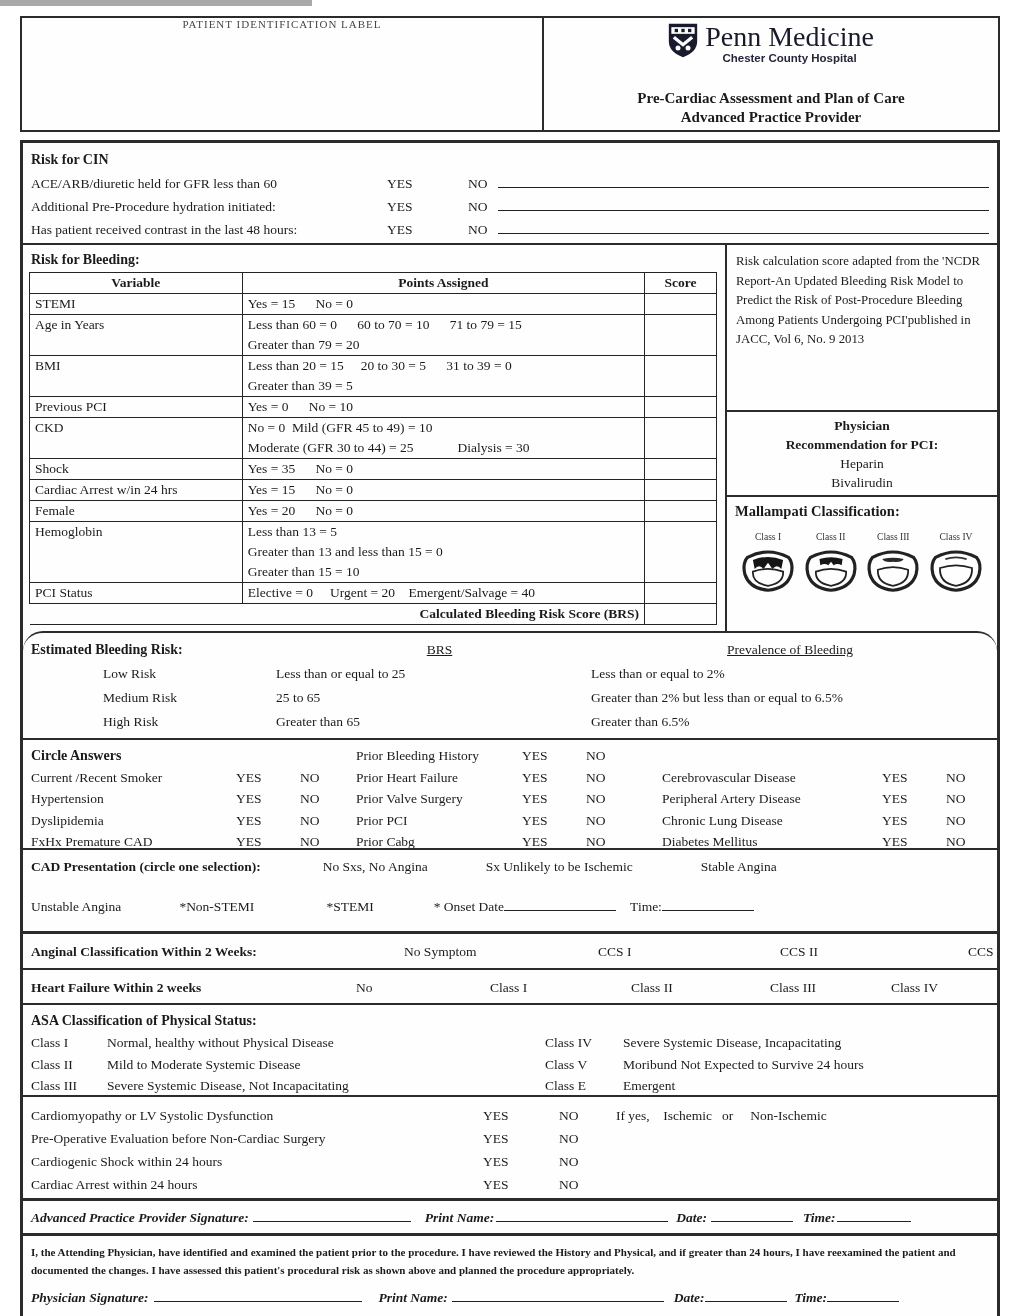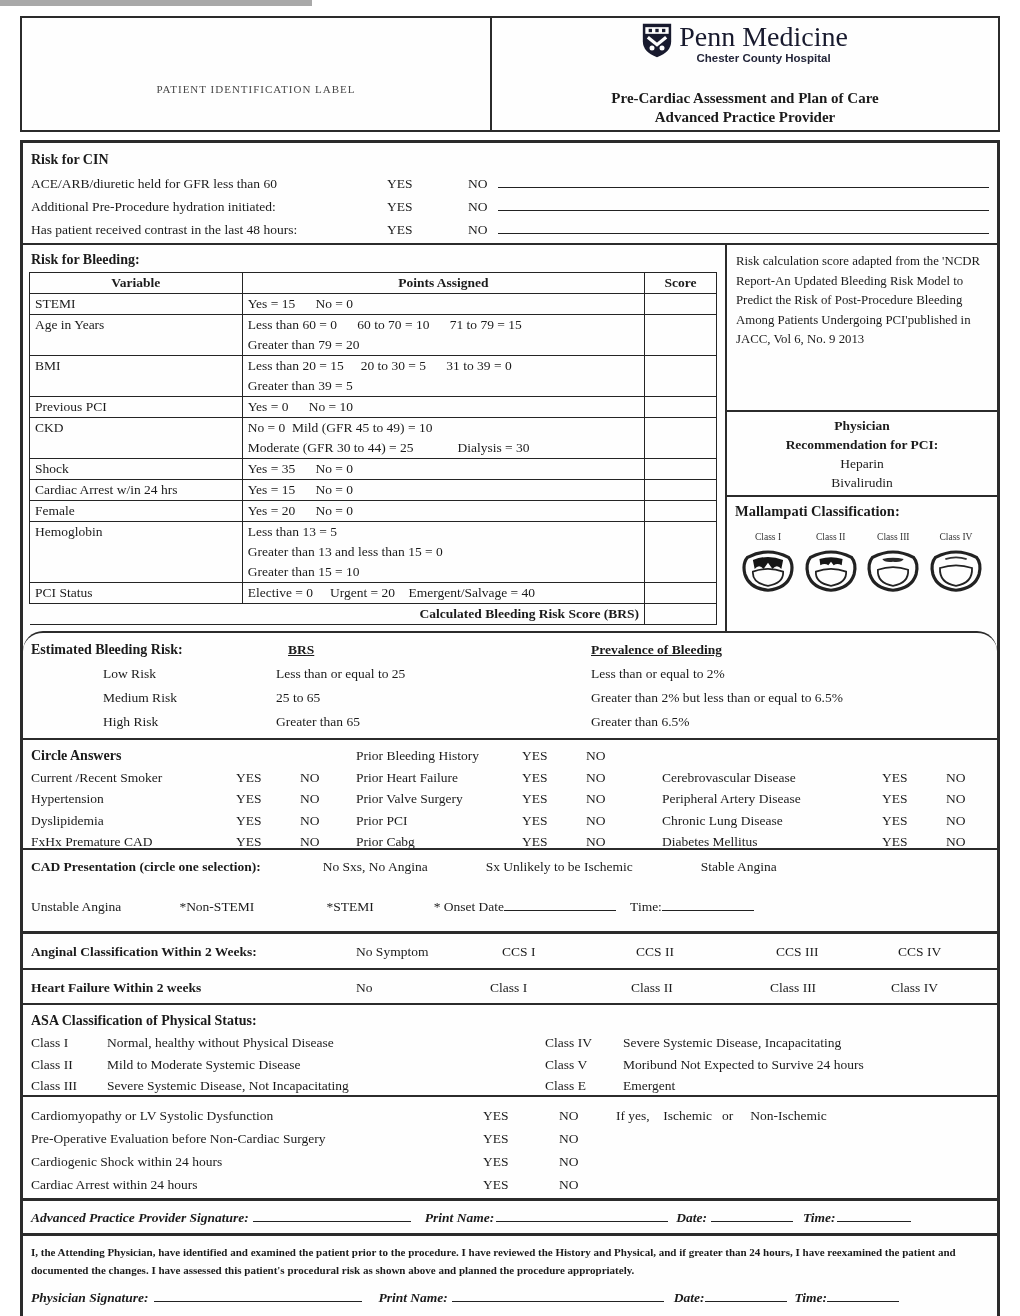--- a/index.html
+++ b/index.html
@@ -8,21 +8,21 @@
     font-family: "Liberation Serif", "DejaVu Serif", serif;
     color: #1b1b1b; font-size: 13.5px; -webkit-font-smoothing: antialiased;
   }
   .scan-bar { position: absolute; left: 0; top: 0; width: 312px; height: 6px; background: #a9a9a9; }
 
   
   .header-box {
     position: absolute; left: 20px; top: 16px; width: 980px; height: 116px;
     border: 2px solid #2b2b2b; display: flex; background: #fefefe;
   }
-  .header-left { width: 470px; border-right: 2px solid #2b2b2b; display: flex; align-items: flex-end; justify-content: center; padding-bottom: 35px; }
+  .header-left { width: 522px; border-right: 2px solid #2b2b2b; display: flex; justify-content: center; padding-bottom: 35px; }
   .patient-label { font-size: 11px; letter-spacing: 1px; color: #474747; }
   .header-right { flex: 1; display: flex; flex-direction: column; justify-content: space-between; padding: 5px 8px 3px; }
   .logo-row { display: flex; align-items: flex-start; justify-content: center; gap: 7px; }
   .logo-texts { text-align: center; }
   .logo-name { font-size: 28px; line-height: 28px; color: #181a2e; font-family: "Liberation Serif", serif; }
   .logo-sub { font-size: 11.5px; font-weight: bold; color: #24263a; font-family: "Liberation Sans", sans-serif; margin-top: 1px; }
   .form-title { text-align: center; font-weight: bold; font-size: 15px; line-height: 19px; }
 
   
   .main-box {
@@ -59,39 +59,39 @@
   .side-mal { flex: 1; border-top: 2px solid #2b2b2b; padding: 6px 8px; }
   .mal-title { font-weight: bold; font-size: 14.5px; }
   .mal-figs { display: flex; justify-content: space-between; margin-top: 12px; padding: 0 2px; }
   .mal-fig { text-align: center; width: 62px; }
   .mal-label { font-size: 9.5px; color: #333; margin-bottom: 2px; }
 
   
   .sec-est { height: 107px; border-radius: 20px; }
   .est-grid { display: grid; grid-template-columns: 245px 315px 1fr; line-height: 24px; }
   .est-title { font-weight: bold; font-size: 14px; }
-  .est-colhead { font-weight: bold; text-decoration: underline; }
+  .est-colhead { font-weight: normal; text-decoration: underline; text-align: center; }
   .est-risk { padding-left: 72px; }
 
   
   .sec-circle { height: 110px; }
   .circle-grid { display: grid; grid-template-columns: 205px 64px 56px 166px 64px 76px 220px 64px 1fr; line-height: 21.5px; }
   .circle-title { font-weight: bold; font-size: 14px; }
 
   
   .sec-cad { height: 83px; padding-top: 9px; }
   .cad-l1, .cad-l2 { display: flex; align-items: baseline; }
   .cad-l2 { margin-top: 22px; }
   .cad-title { font-weight: bold; }
 
   
   .sec-anginal { height: 37px; border-top-width: 3px; }
   .sec-hf { height: 35px; }
   .opt-grid { display: grid; line-height: 25px; }
-  .g-anginal { grid-template-columns: 325px 146px 134px 140px 122px 1fr; }
+  .g-anginal { grid-template-columns: 325px 146px 134px 140px 122px 1fr; gap: 48px; }
   .g-hf { grid-template-columns: 325px 134px 141px 139px 121px 1fr; }
 
   
   .sec-asa { height: 92px; }
   .asa-grid { display: grid; grid-template-columns: 76px 438px 78px 1fr; line-height: 21.5px; }
   .asa-title { font-weight: bold; font-size: 14px; line-height: 22px; }
 
   
   .sec-cardio { height: 103px; padding-top: 7px; }
   .cardio-row { display: flex; line-height: 23px; }

